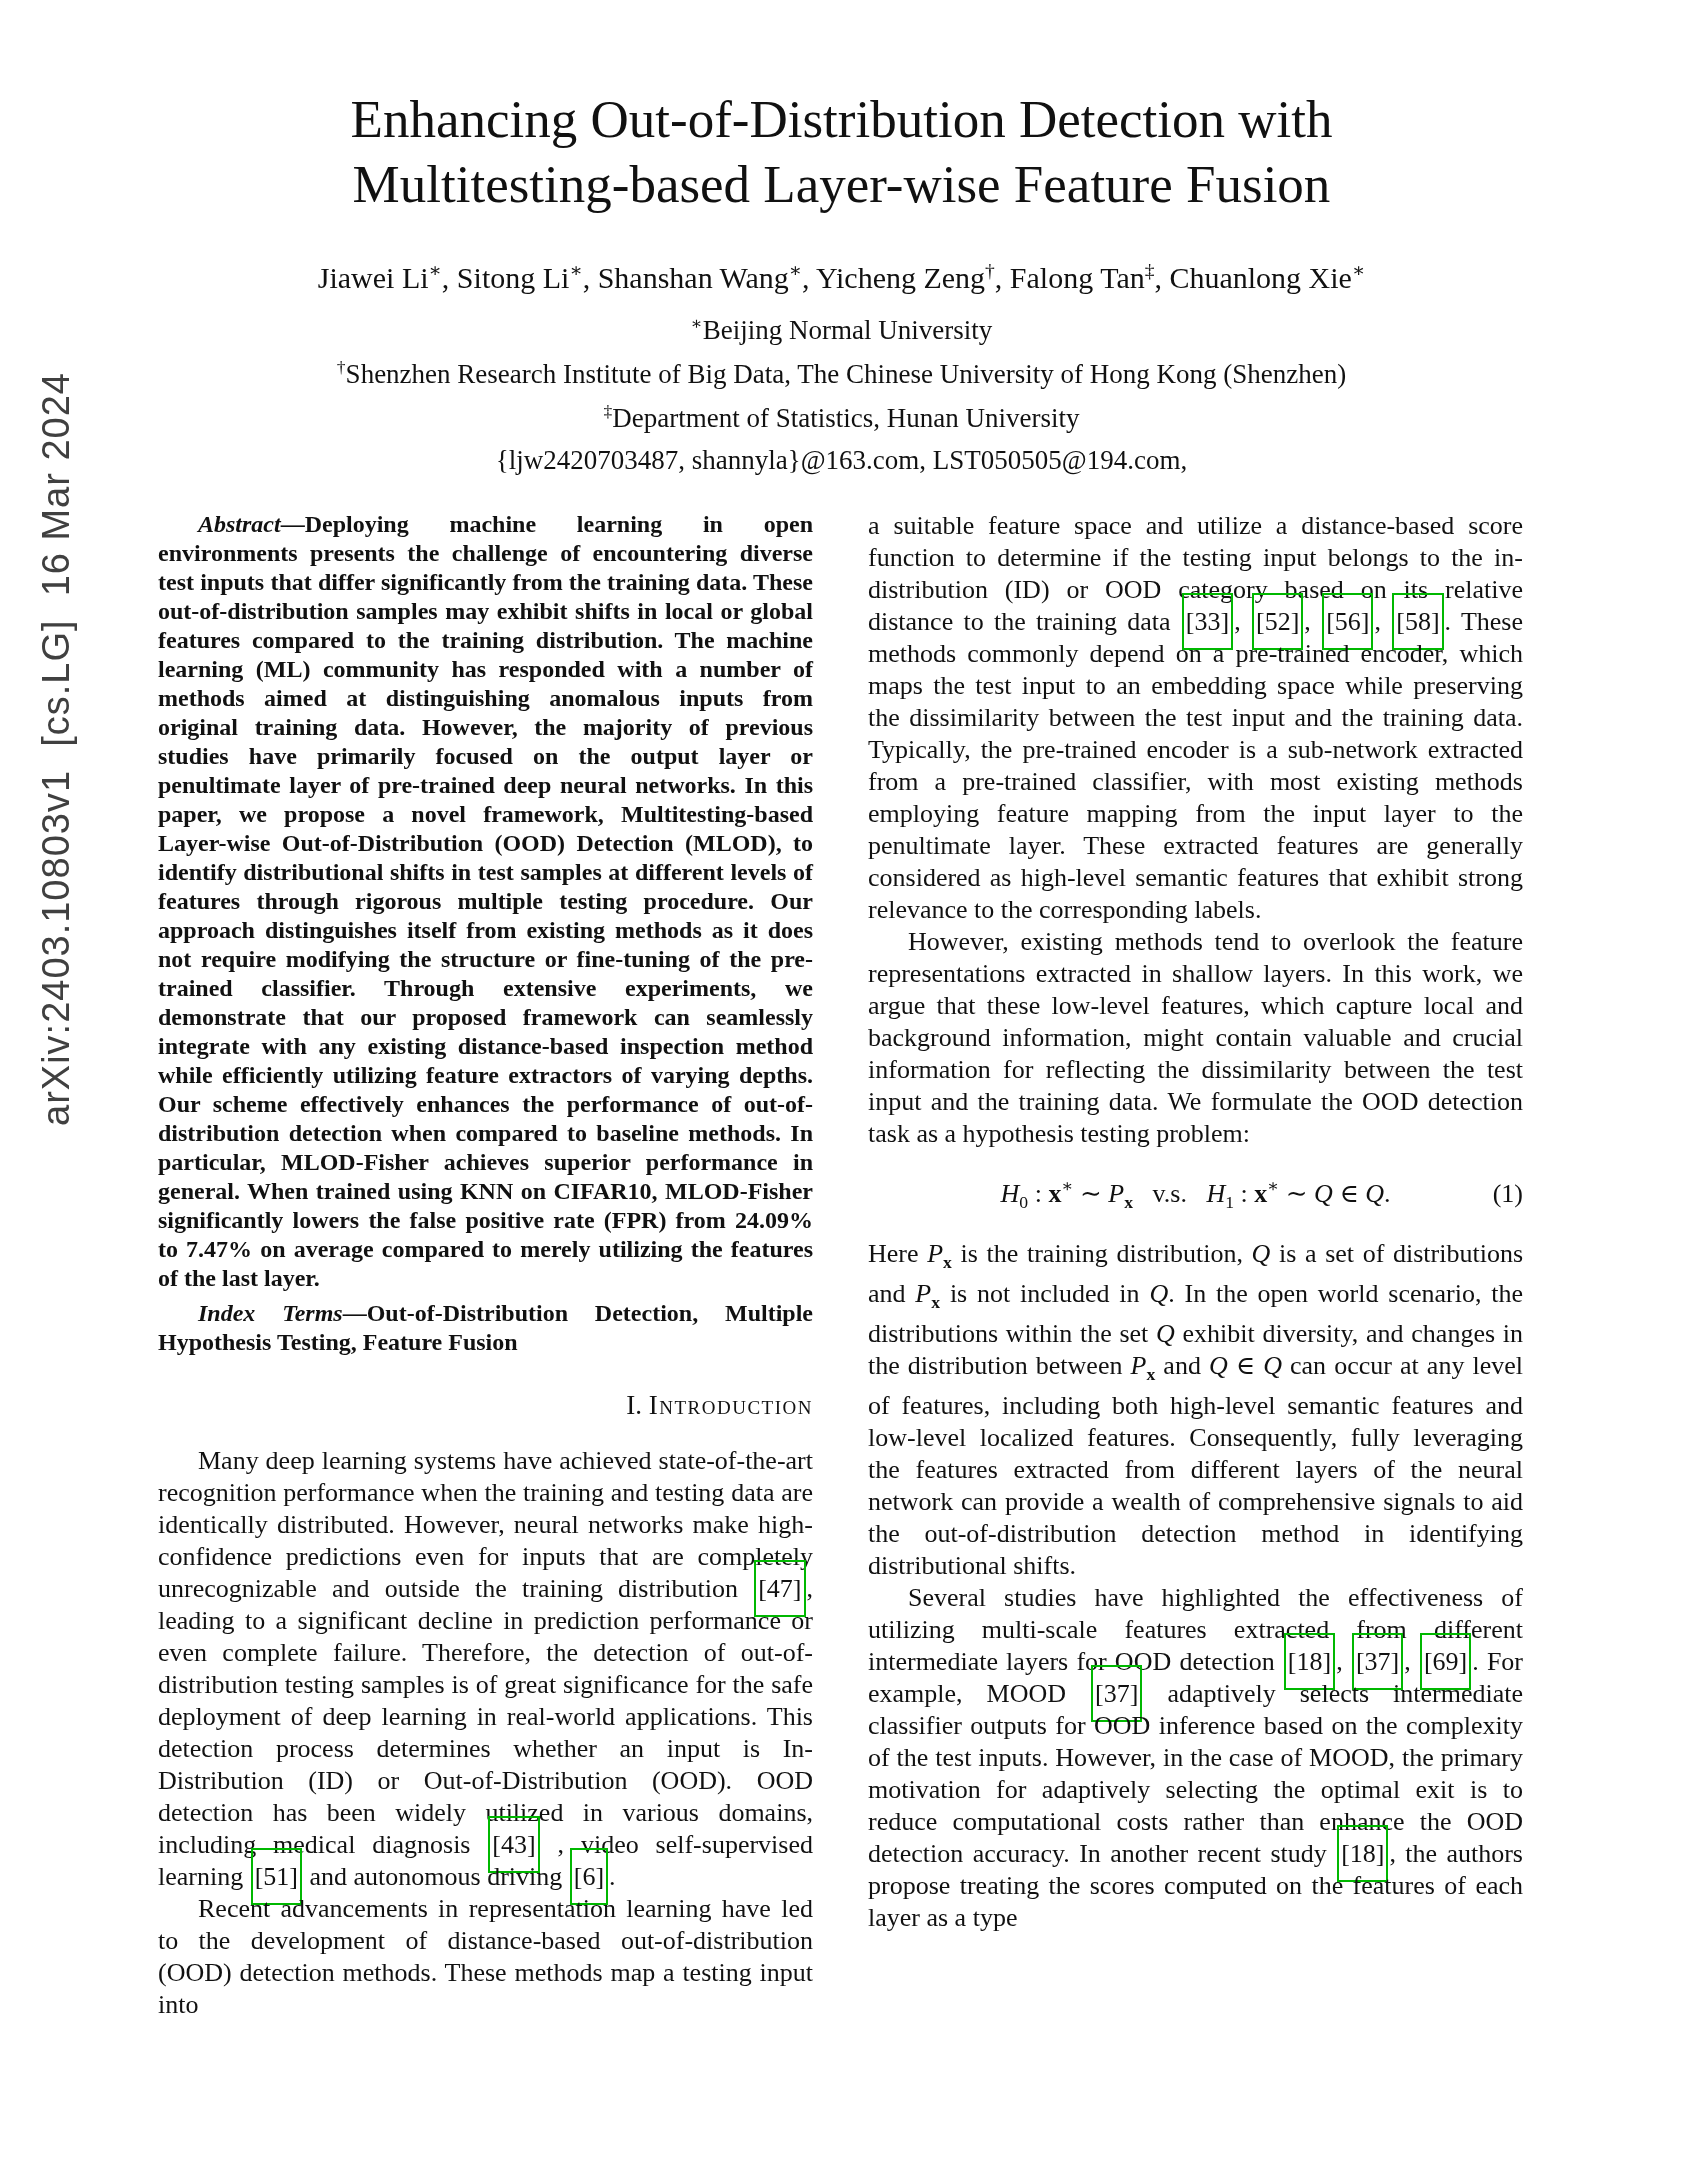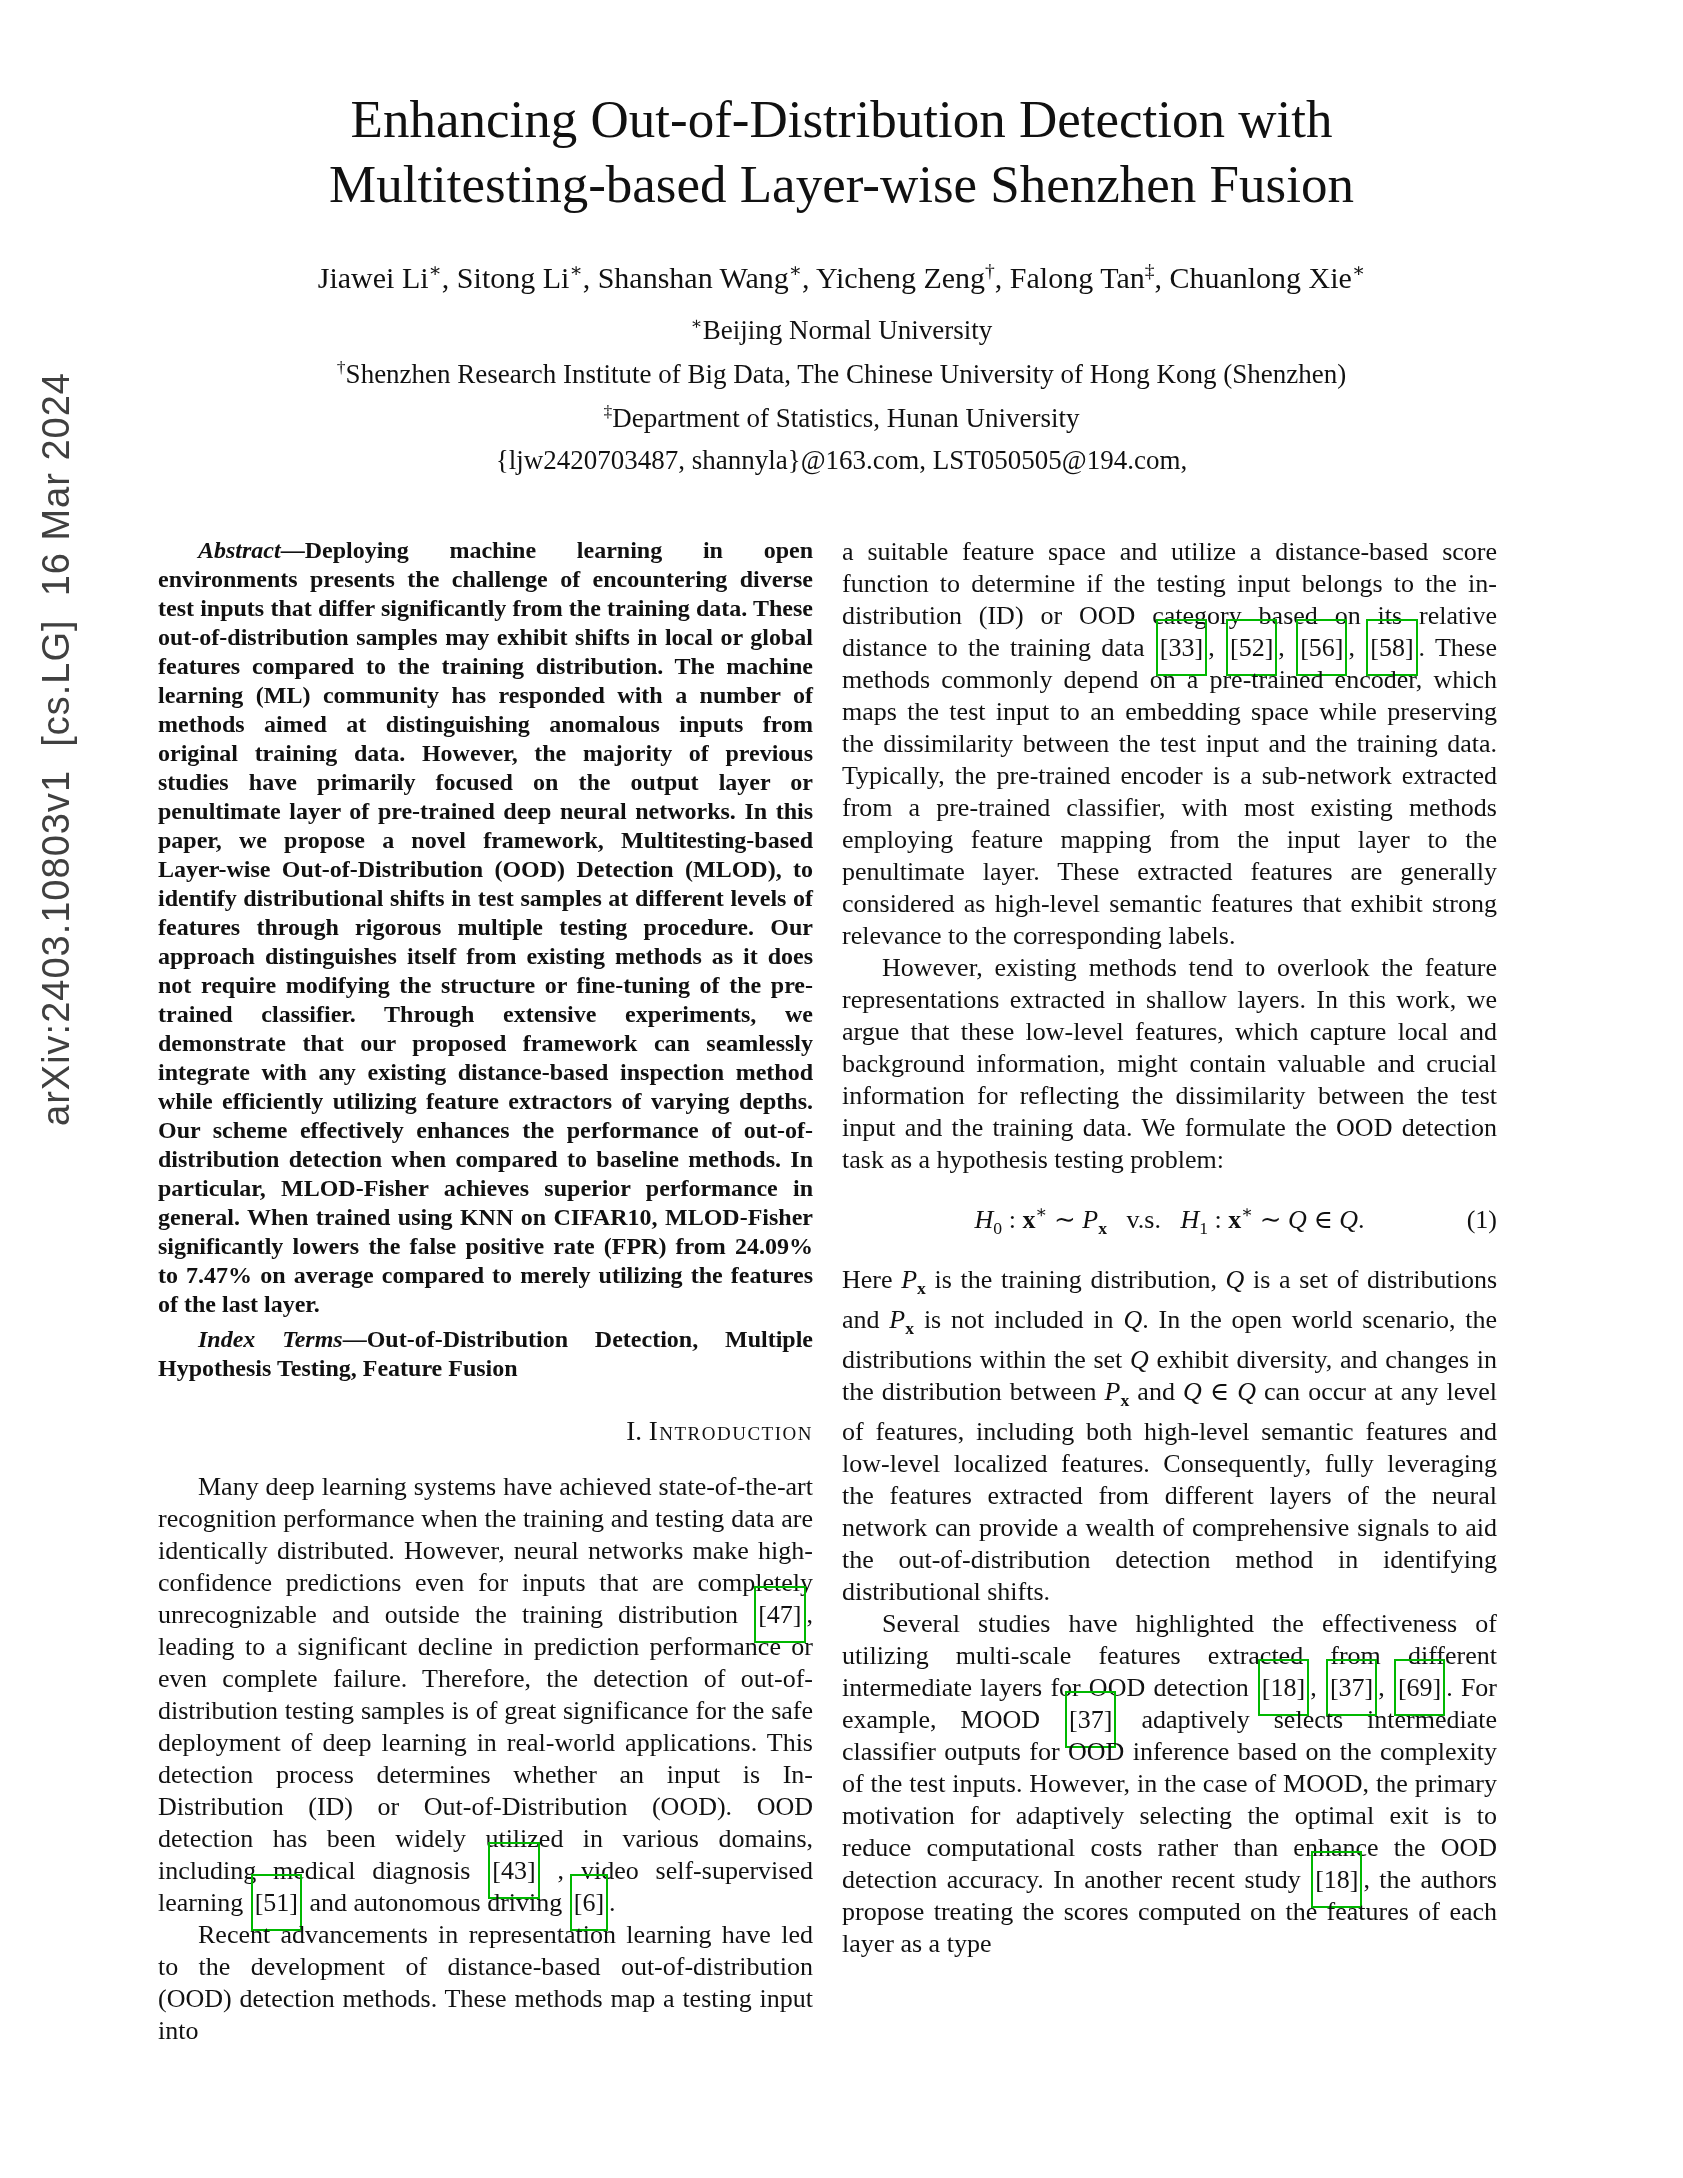--- a/index.html
+++ b/index.html
@@ -16,21 +16,21 @@
     font-family:"Liberation Sans","DejaVu Sans",sans-serif;
     font-size:38px; letter-spacing:1px; color:var(--stamp-color,#404040);
   }
   .content { margin:0 158px; padding-top:87px; }
   .title { font-weight:400; font-size:53px; line-height:65px; text-align:center; margin:0; }
   .authors { text-align:center; font-size:30px; margin-top:42px; }
   .authors sup { font-size:65%; }
   .affils { text-align:center; font-size:27px; line-height:37px; margin-top:10px; }
   .affils sup { font-size:65%; }
   .emails { text-align:center; font-size:27px; line-height:38px; margin-top:4px; }
-  .columns { display:flex; gap:29px; margin-top:57px; }
+  .columns { display:flex; gap:55px; margin-top:31px; }
   .col { width:655px; font-size:26px; line-height:32px; }
   .para { text-align:justify; text-indent:40px; margin:0; }
   .para.noindent { text-indent:0; }
   .bold-para { font-weight:700; font-size:24px; line-height:29px; }
   .bold-para .lead { font-weight:700; }
   .index-terms { margin-top:6px; }
   .sec-heading { text-align:right; font-size:27px; margin:32px 0 24px 0; }
   .sec-heading .sc { font-variant:small-caps; letter-spacing:1.5px; }
   .equation { display:flex; align-items:center; margin:20px 0; }
   .eq-pad { width:63px; }
@@ -44,21 +44,21 @@
 </style>
 </head>
 <body>
 
 <div class="page">
   <div class="stamp">arXiv:2403.10803v1  [cs.LG]  16 Mar 2024</div>
   <div class="content">
     <header>
       <h1 class="title">
         <div>Enhancing Out-of-Distribution Detection with</div>
-        <div>Multitesting-based Layer-wise Shenzhen Fusion</div>
+        <div>Multitesting-based Layer-wise Feature Fusion</div>
       </h1>
       <div class="authors"><span>Jiawei Li<sup>∗</sup>, </span><span>Sitong Li<sup>∗</sup>, </span><span>Shanshan Wang<sup>∗</sup>, </span><span>Yicheng Zeng<sup>†</sup>, </span><span>Falong Tan<sup>‡</sup>, </span><span>Chuanlong Xie<sup>∗</sup></span></div>
       <div class="affils">
           <div><sup>∗</sup>Beijing Normal University</div>
           <div><sup>†</sup>Shenzhen Research Institute of Big Data, The Chinese University of Hong Kong (Shenzhen)</div>
           <div><sup>‡</sup>Department of Statistics, Hunan University</div>
         </div>
       <div class="emails">
           <div>{ljw2420703487, shannyla}@163.com, LST050505@194.com,</div>
         </div>

